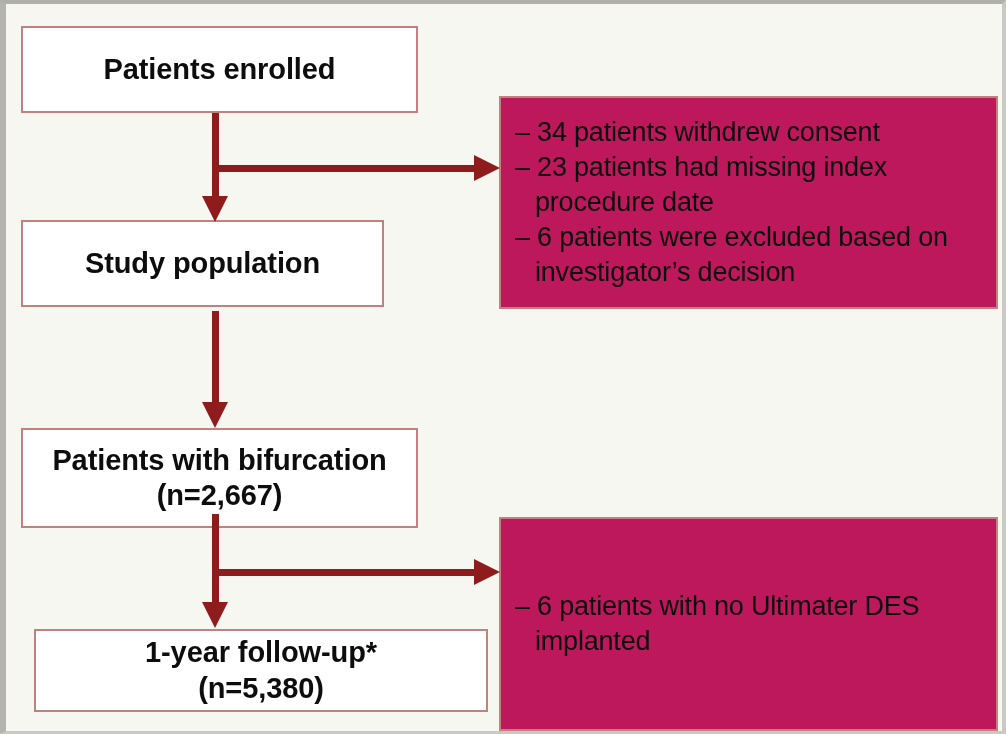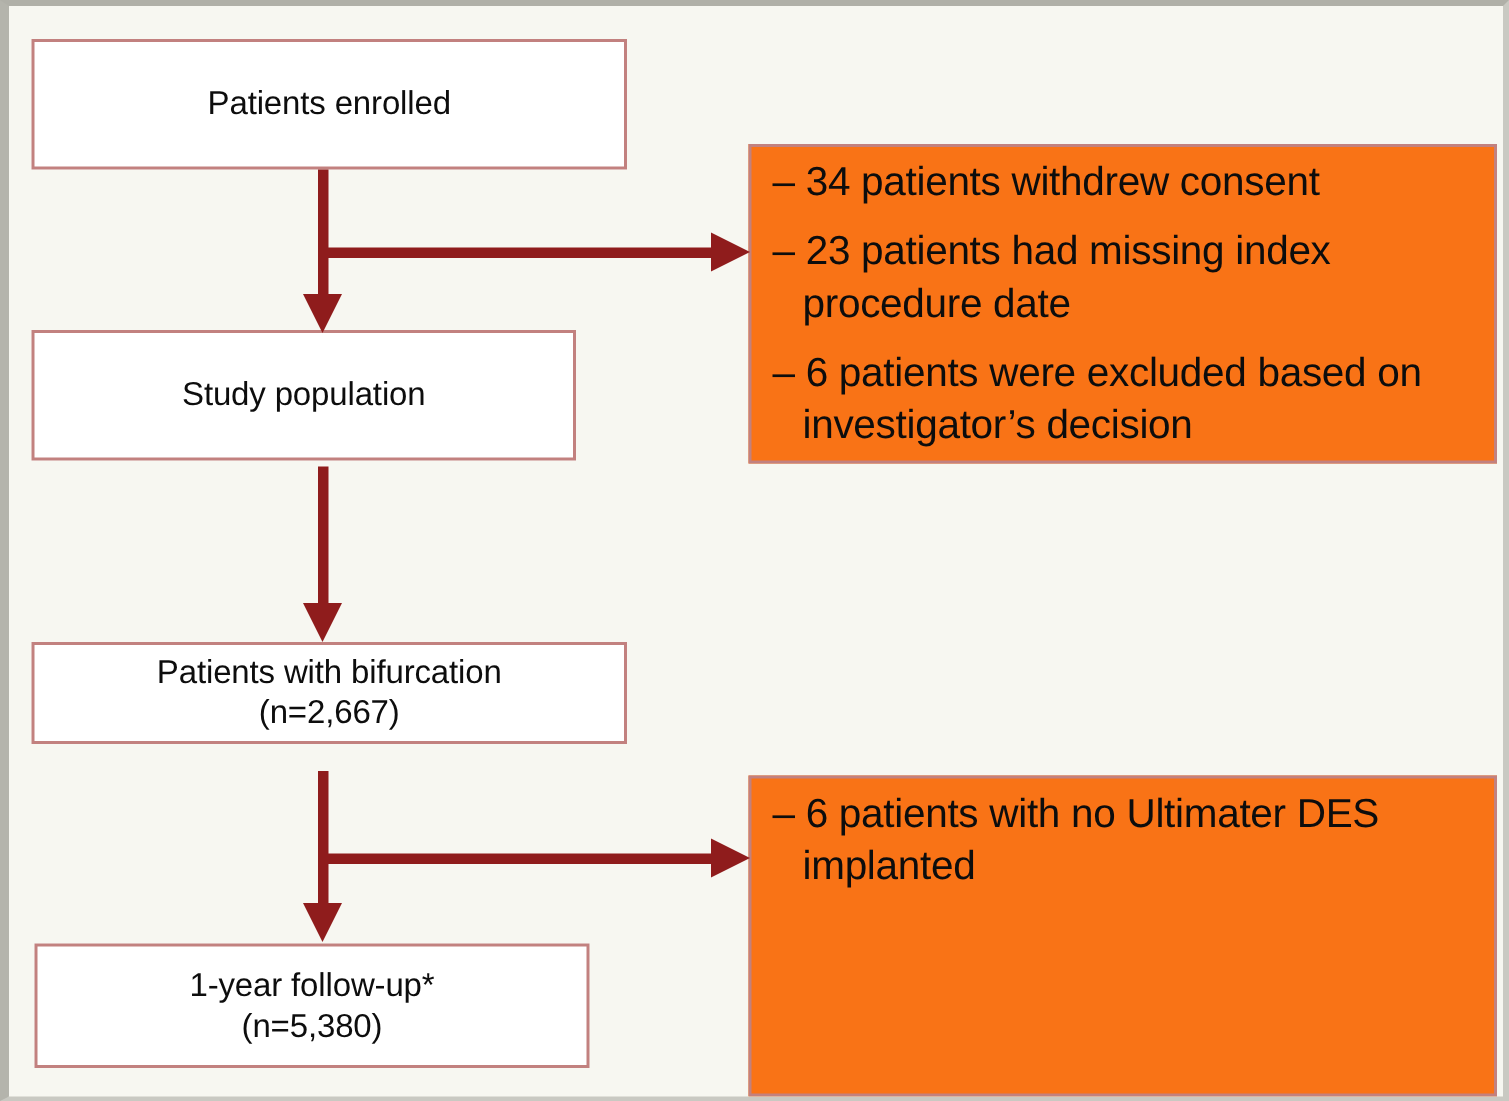--- a/index.html
+++ b/index.html
@@ -25,33 +25,34 @@
     background: #ffffff;
     border: 2px solid #c2817f;
     box-sizing: border-box;
     display: flex;
     flex-direction: column;
     align-items: center;
     justify-content: center;
     color: #0d0d0d;
   }
   .node .line {
-    font-size: 22px;
+    font-size: 29px;
     line-height: 1.22;
     white-space: nowrap;
     letter-spacing: -0.1px;
+    font-weight: bold;
   }
   .exclusion {
     position: absolute;
-    background: #f97316;
+    background: #be185d;
     border: 2px solid #c2817f;
     box-sizing: border-box;
     display: flex;
     flex-direction: column;
-    justify-content: space-between;
+    justify-content: center;
     color: #0d0d0d;
     padding: 6px 10px 6px 14px;
   }
   .exclusion .item {
     font-size: 27px;
     line-height: 1.30;
     text-indent: -20px;
     padding-left: 20px;
     letter-spacing: -0.2px;
   }
@@ -82,26 +83,26 @@
 <div id="canvas">
 
   <div class="node" style="left:15px; top:22px; width:397px; height:87px;">
     <div class="line">Patients enrolled</div>
   </div>
 
   <div class="node" style="left:15px; top:216px; width:363px; height:87px;">
     <div class="line">Study population</div>
   </div>
 
-  <div class="node" style="left:15px; top:424px; width:397px; height:68px;">
+  <div class="node" style="left:15px; top:424px; width:397px; height:100px;">
     <div class="line">Patients with bifurcation</div>
     <div class="line">(n=2,667)</div>
   </div>
 
-  <div class="node" style="left:17px; top:625px; width:370px; height:83px;">
+  <div class="node" style="left:28px; top:625px; width:454px; height:83px;">
     <div class="line">1-year follow-up*</div>
     <div class="line">(n=5,380)</div>
   </div>
 
   <div class="exclusion" style="left:493px; top:92px; width:499px; height:213px;">
     <div class="item">– 34 patients withdrew consent</div>
     <div class="item">– 23 patients had missing index procedure date</div>
     <div class="item">– 6 patients were excluded based on investigator’s decision</div>
   </div>
 

